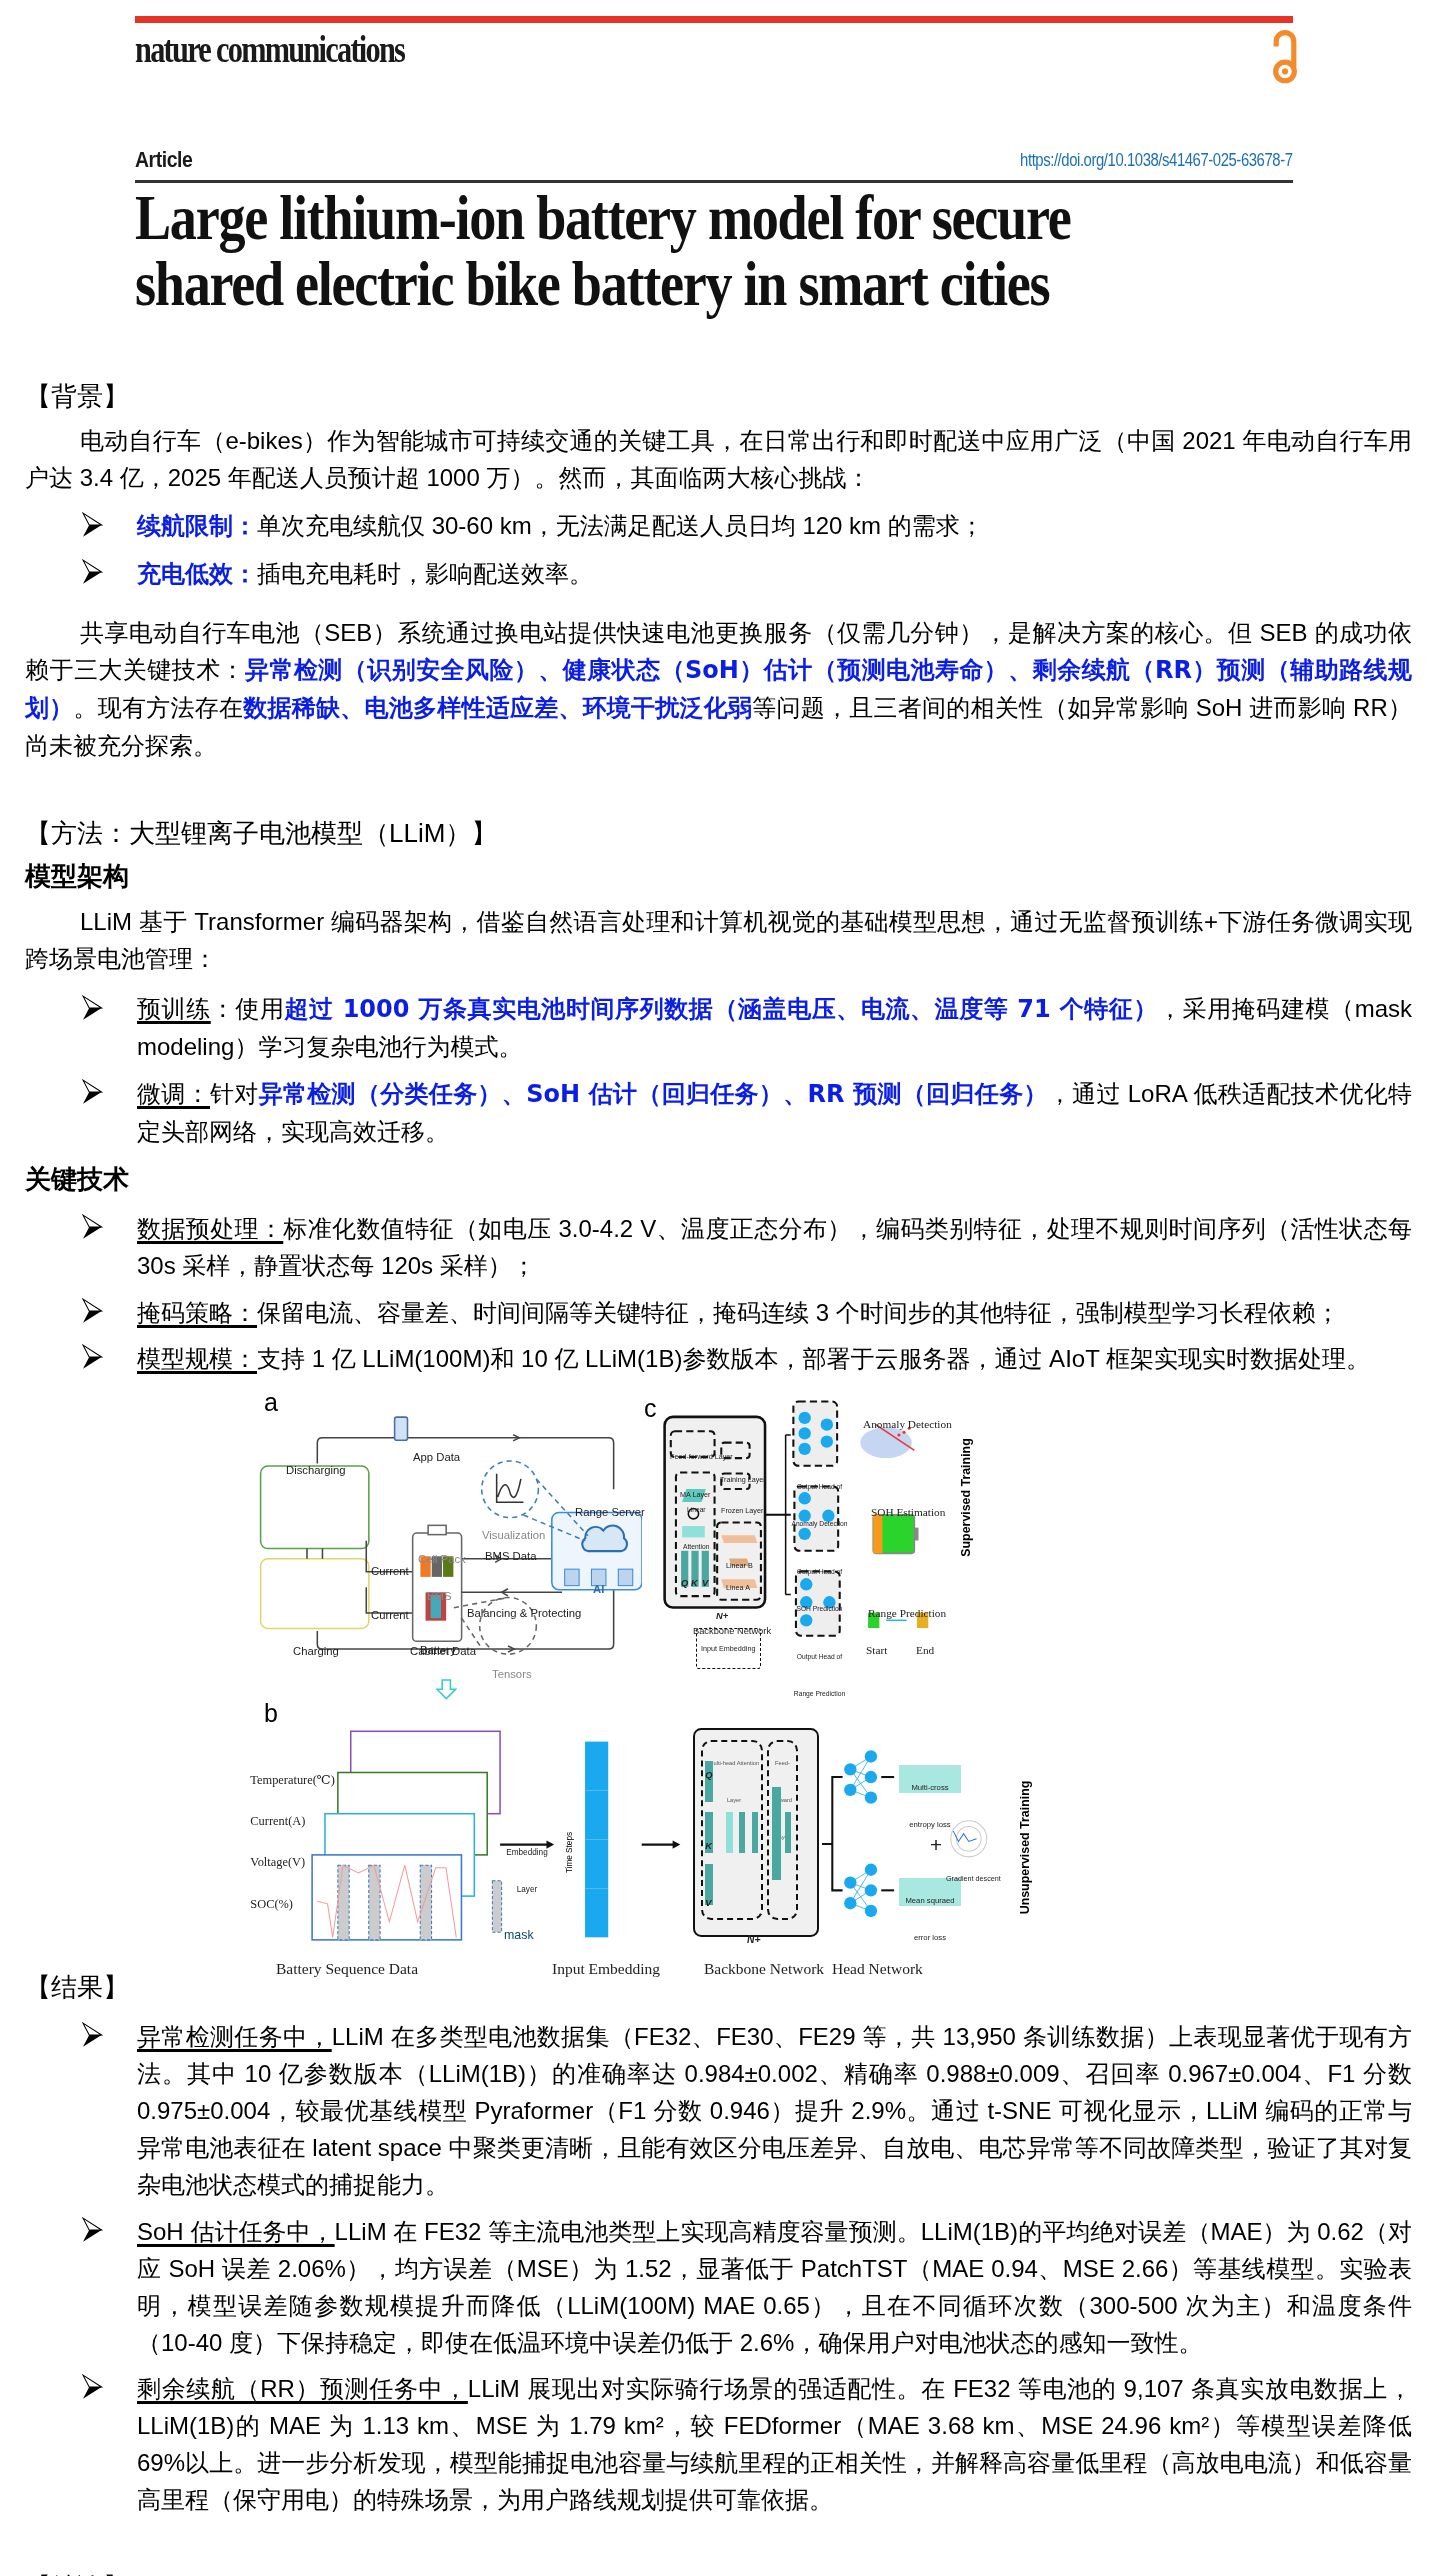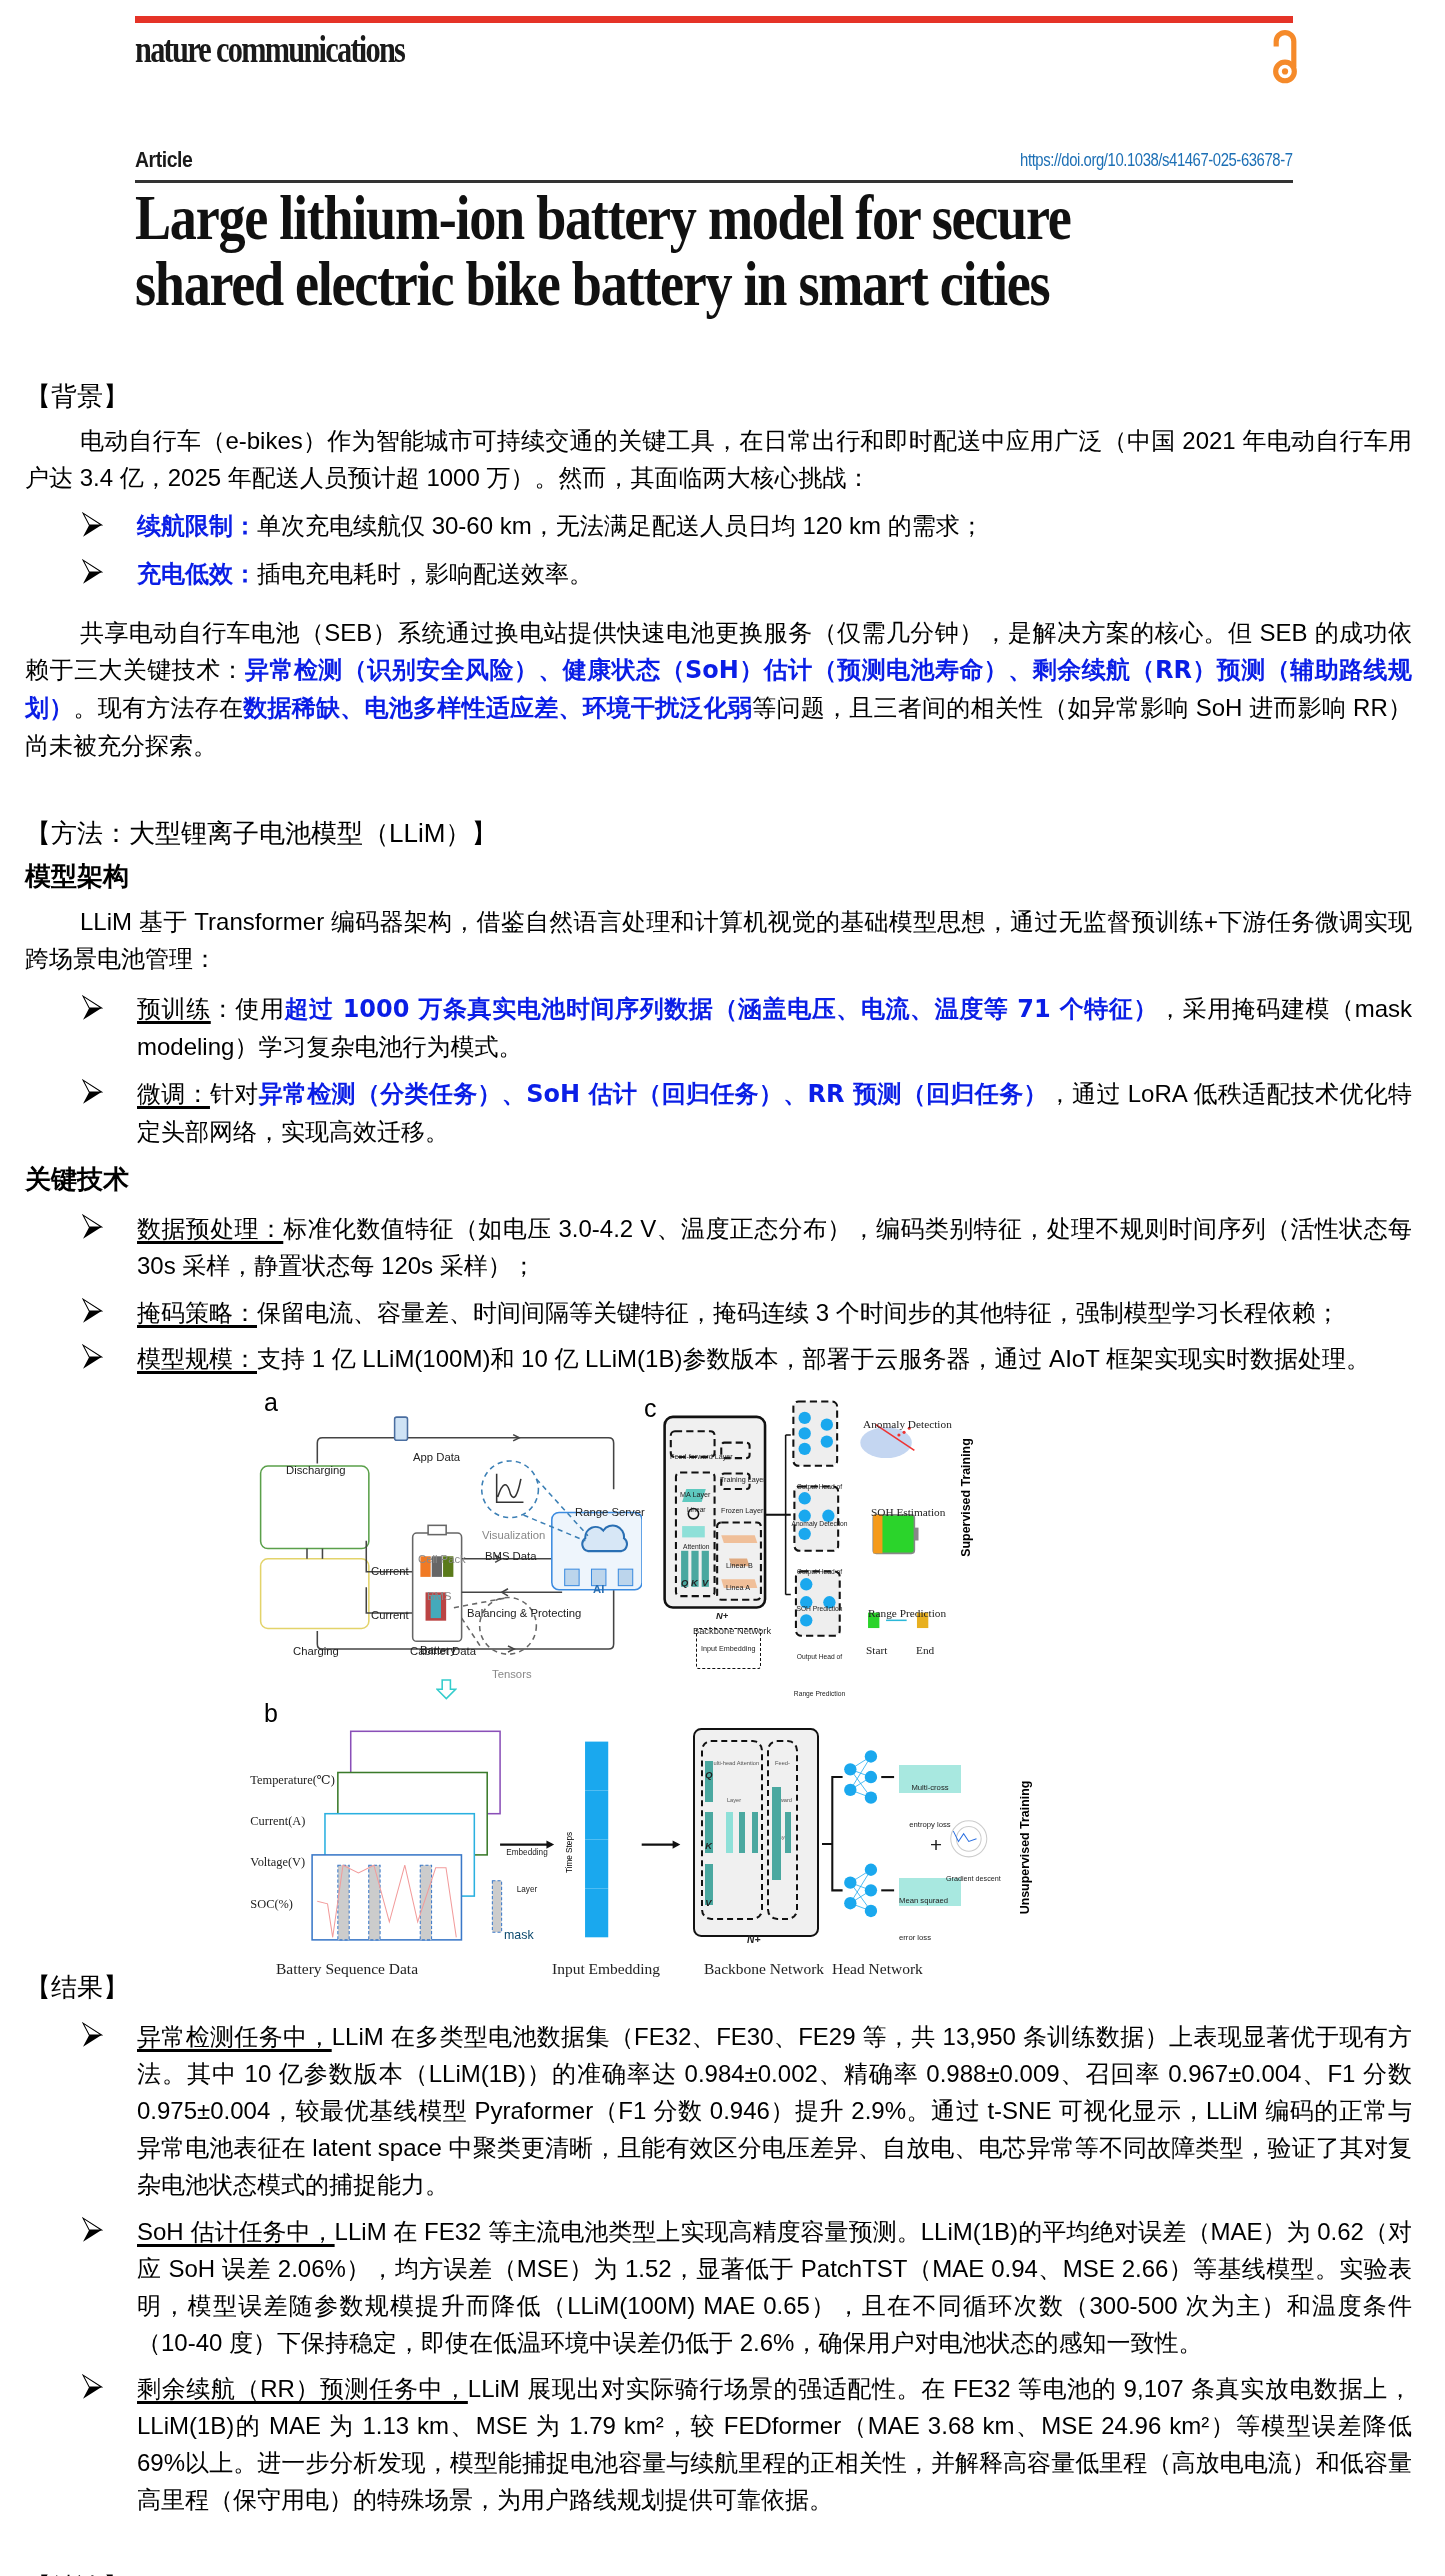--- a/index.html
+++ b/index.html
@@ -376,21 +376,21 @@
             <line x1="55" y1="315" x2="95" y2="290"></line>
             <line x1="55" y1="315" x2="95" y2="330"></line>
         </g>
         <line x1="115" y1="70" x2="140" y2="70" stroke="#111" stroke-width="4"></line>
         <line x1="115" y1="290" x2="140" y2="290" stroke="#111" stroke-width="4"></line>
         <circle cx="285" cy="190" r="35" fill="none" stroke="#ccc" stroke-width="2"></circle>
         <circle cx="285" cy="190" r="24" fill="none" stroke="#ccc" stroke-width="2"></circle>
         <polyline points="255,175 265,195 275,180 285,195 300,190" fill="none" stroke="#2a6fe0" stroke-width="2"></polyline>
       </svg>
       <div class="fig-text" style="left:659px;top:70px;width:62px;height:28px;background:#a8e8e0;font-size:7.7px;white-space:normal;text-align:center;padding-top:4.1px">Multi-cross entropy loss</div>
-      <div class="fig-text" style="left:659px;top:183px;width:62px;height:28px;background:#a8e8e0;font-size:7.7px;white-space:normal;text-align:left;padding-top:4.1px">Mean squraed error loss</div>
+      <div class="fig-text" style="left:659px;top:183px;width:62px;height:28px;background:#a8e8e0;font-size:7.7px;white-space:normal;text-align:center;padding-top:4.1px">Mean squraed error loss</div>
       <div class="fig-text" style="left:690px;top:131px;font-size:20.6px">+</div>
       <div class="fig-text" style="left:706px;top:165px;font-size:7.2px">Gradient descent</div>
       <div class="fig-text fig-serif" style="left:592px;top:255px">Head Network</div>
       <div class="vert" style="left:719px;top:134px;font-size:12.4px">Unsupervised Training</div>
     </div>
   </div>
 
   <div class="section-head" style="margin-top:-11.3px">【结果】</div>
   <div class="bullet" style="margin-top:10.3px">
     <svg class="arrow" viewBox="0 0 40 50">

